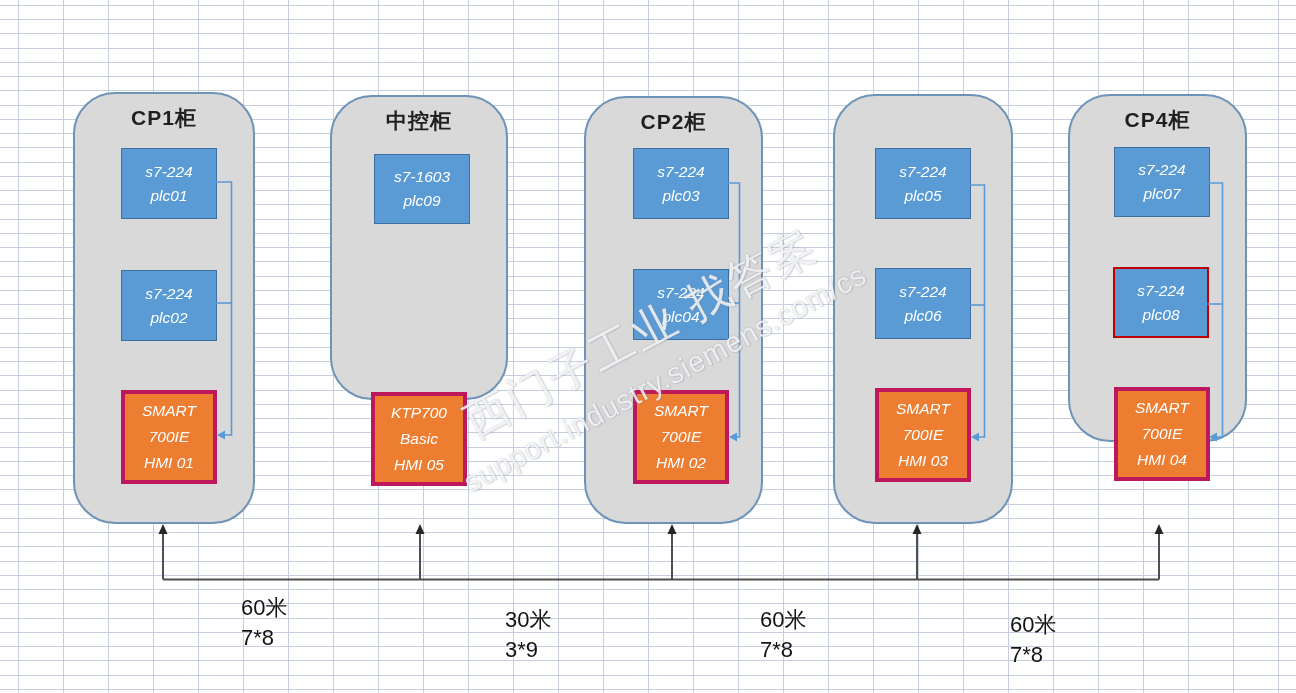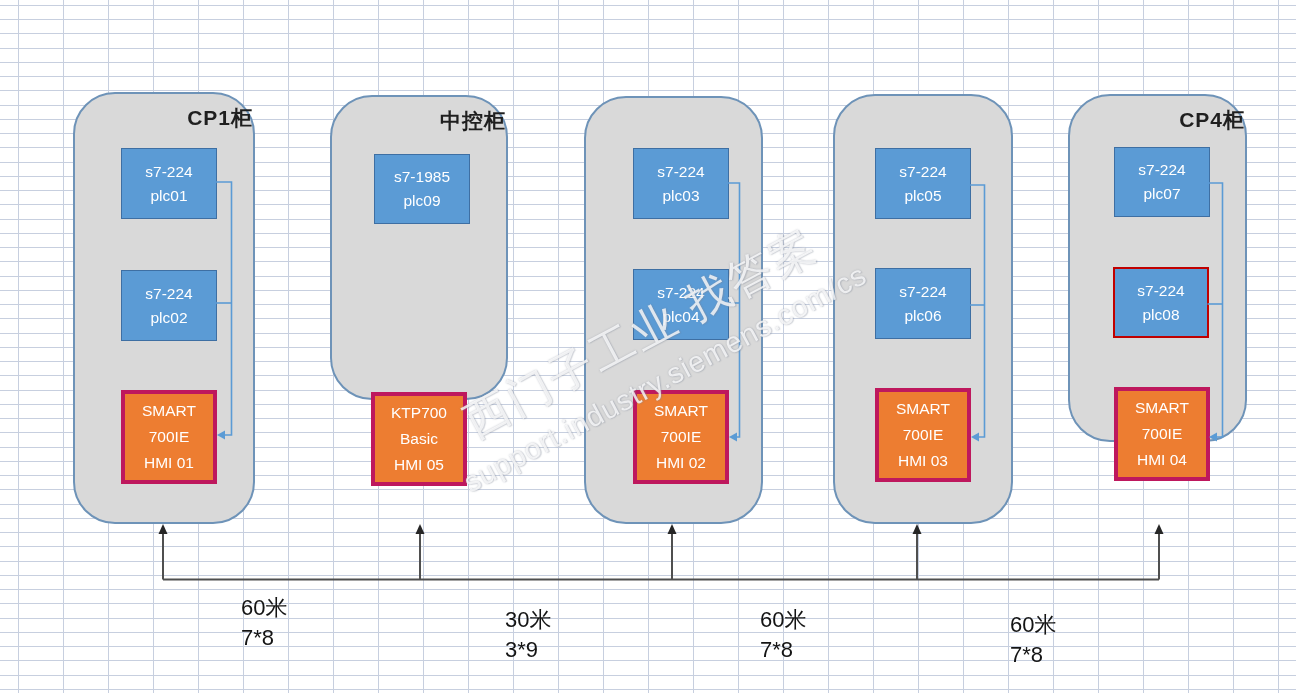--- a/index.html
+++ b/index.html
@@ -15,27 +15,27 @@
   .cabinet{
     position:absolute;background:#d9d9d9;border:2px solid #6e93b8;border-radius:42px;
     box-sizing:border-box;
   }
   .cab1{left:73px;top:92px;width:182px;height:432px}
   .cab2{left:330px;top:95px;width:178px;height:305px}
   .cab3{left:584px;top:96px;width:179px;height:428px}
   .cab4{left:833px;top:94px;width:180px;height:430px}
   .cab5{left:1068px;top:94px;width:179px;height:348px}
   .cabinet-title{
-    position:absolute;top:10px;left:0;width:100%;text-align:right;
+    position:absolute;top:10px;left:0;width:100%;text-align:center;
     font-size:21px;font-weight:700;color:#1f1f1f;letter-spacing:1px;
   }
   .device{
     position:absolute;box-sizing:border-box;width:96px;color:#fff;
     display:flex;align-items:center;justify-content:center;text-align:center;
-    font-size:15.5px;white-space:pre-line;
+    font-size:15.5px;white-space:pre-line;font-style:italic;
   }
   .plc{height:71px;background:#5b9bd5;border:1px solid #3e6fa3;line-height:24px}
   .hmi{height:94px;background:#ed7d31;border:4px solid #be185d;line-height:26px}
   .device.highlighted{border:2px solid #c00000}
   .cab1 .plc-a{left:46px;top:54px}.cab1 .plc-b{left:46px;top:176px}.cab1 .hmi{left:46px;top:296px}
   .cab2 .plc-a{left:42px;top:57px;height:70px}.cab2 .hmi{left:39px;top:295px}
   .cab3 .plc-a{left:47px;top:50px}.cab3 .plc-b{left:47px;top:171px}.cab3 .hmi{left:47px;top:292px}
   .cab4 .plc-a{left:40px;top:52px}.cab4 .plc-b{left:40px;top:172px}.cab4 .hmi{left:40px;top:292px}
   .cab5 .plc-a{left:44px;top:51px;height:70px}.cab5 .plc-b{left:43px;top:171px}.cab5 .hmi{left:44px;top:291px}
   .lines-layer{position:absolute;left:0;top:0;width:1296px;height:693px;pointer-events:none}
@@ -65,28 +65,29 @@
 plc01</div>
     <div class="device plc plc-b">s7-224
 plc02</div>
     <div class="device hmi">SMART
 700IE
 HMI 01</div>
   </div>
 
   <div class="cabinet cab2">
     <div class="cabinet-title">中控柜</div>
-    <div class="device plc plc-a">s7-1985
+    <div class="device plc plc-a">s7-1603
 plc09</div>
     <div class="device hmi">KTP700
 Basic
 HMI 05</div>
   </div>
 
   <div class="cabinet cab3">
+    <div class="cabinet-title">CP2柜</div>
     <div class="device plc plc-a">s7-224
 plc03</div>
     <div class="device plc plc-b">s7-224
 plc04</div>
     <div class="device hmi">SMART
 700IE
 HMI 02</div>
   </div>
 
   <div class="cabinet cab4">

